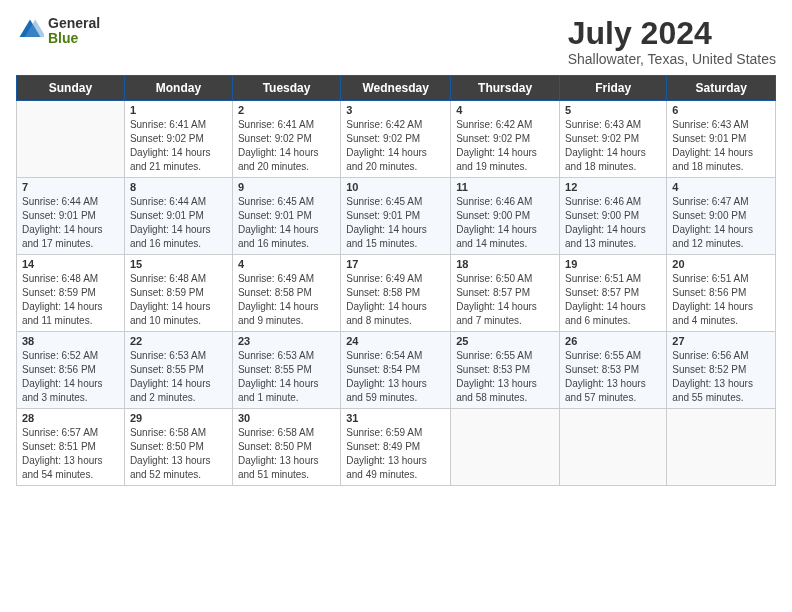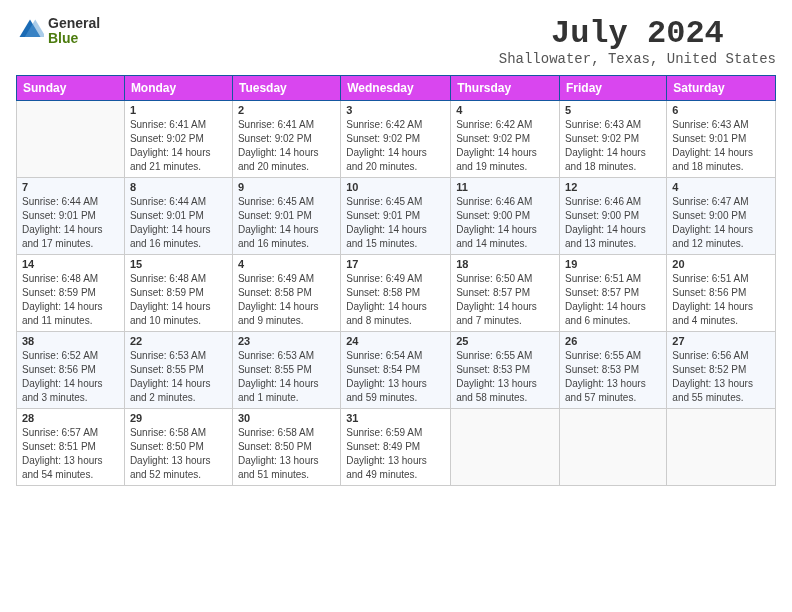--- a/index.html
+++ b/index.html
@@ -33,45 +33,44 @@
       font-weight: bold;
       line-height: 1.1;
     }
     .logo-text span:first-child { color: #333; }
     .logo-text span:last-child { color: #4d7c0f; }
     .logo-icon {
       width: 28px;
       height: 28px;
     }
     .title-area {
-      text-align: center;
-      font-family: Liberation Mono, monospace;
+      text-align: left;
     }
     .month-year {
       font-size: 32px;
       font-weight: bold;
       color: #333;
       line-height: 1.1;
     }
     .location {
       font-size: 14px;
       color: #555;
     }
     .calendar {
       width: 100%;
       border-collapse: collapse;
       border: 1px solid #ccc;
     }
     .calendar th {
-      background: #d946ef;
+      background: #404040;
       color: #fff;
       font-size: 12px;
       font-weight: bold;
       padding: 5px 6px;
-      text-align: left;
+      text-align: center;
       border: 1px solid #1557a0;
     }
     .calendar td {
       vertical-align: top;
       border: 1px solid #ccc;
       padding: 3px 5px;
       width: 113px;
       min-height: 80px;
       font-size: 9.5px;
       color: #333;

